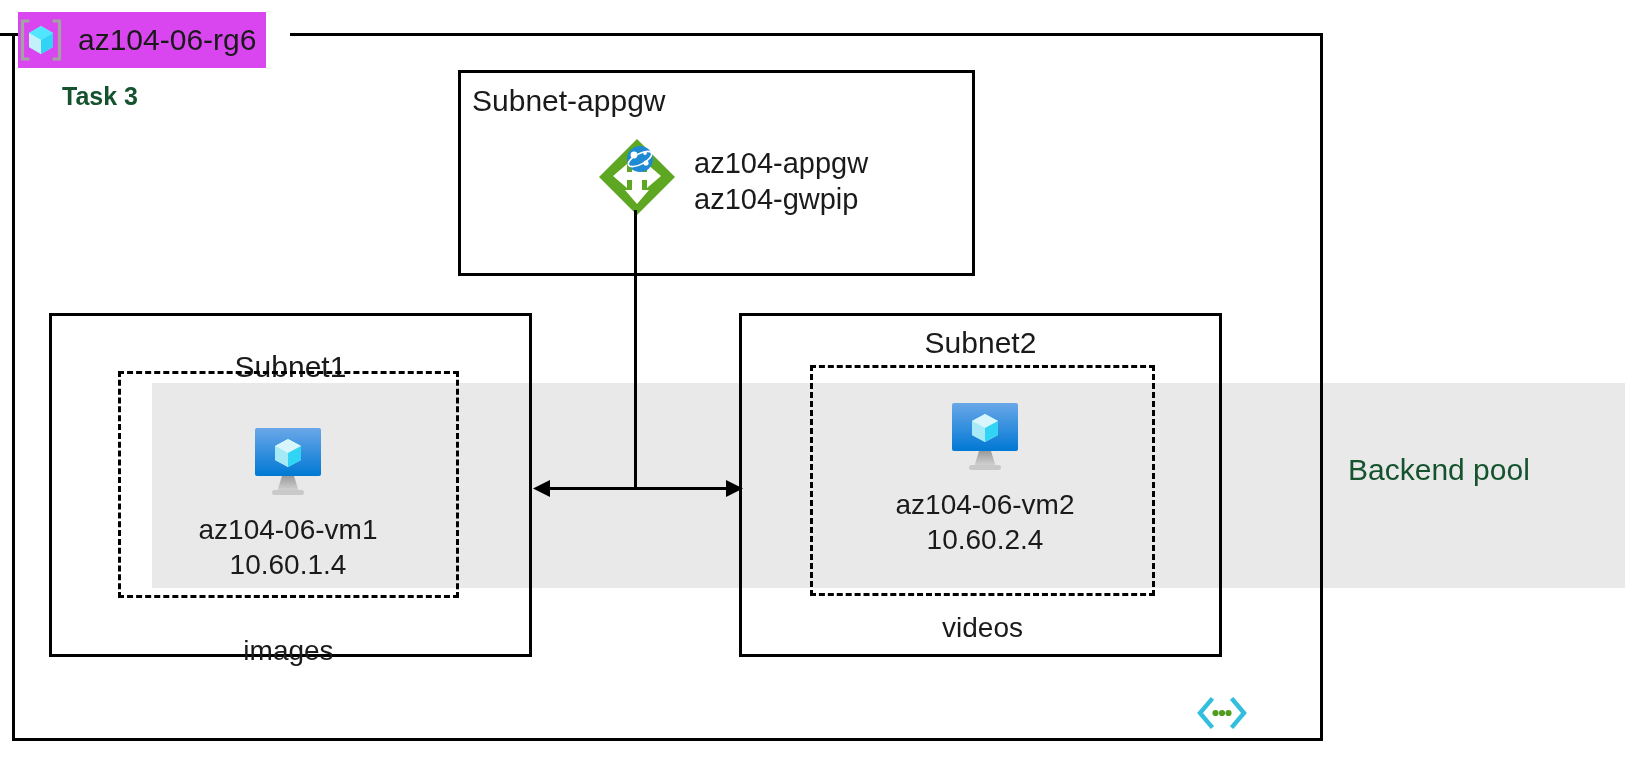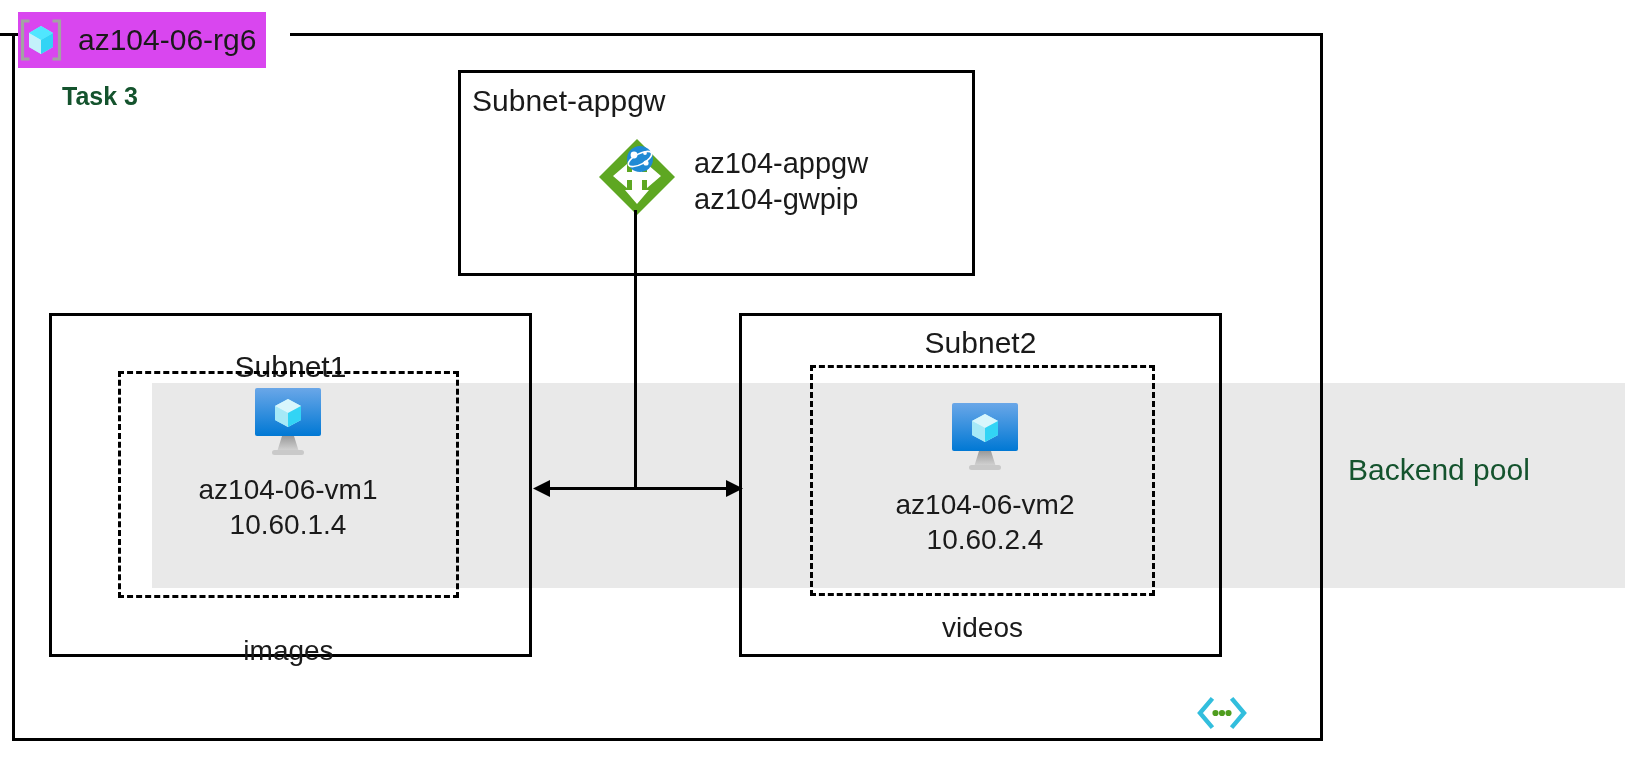--- a/index.html
+++ b/index.html
@@ -134,21 +134,21 @@
   #vm2-dashed { left: 810px; top: 365px; width: 345px; height: 231px; }
 
   
   .vm-stack {
     position: absolute;
     display: flex;
     flex-direction: column;
     align-items: center;
     width: 260px;
   }
-  #vm1-stack { left: 158px; top: 384px; }
+  #vm1-stack { left: 158px; top: 424px; }
   #vm2-stack { left: 855px; top: 399px; }
   .vm-icon { width: 78px; height: 74px; display: block; }
   .vm-name {
     margin-top: 14px;
     font-size: 28px;
     line-height: 1.26;
     color: #1a1a1a;
     white-space: nowrap;
   }
   .vm-ip {

